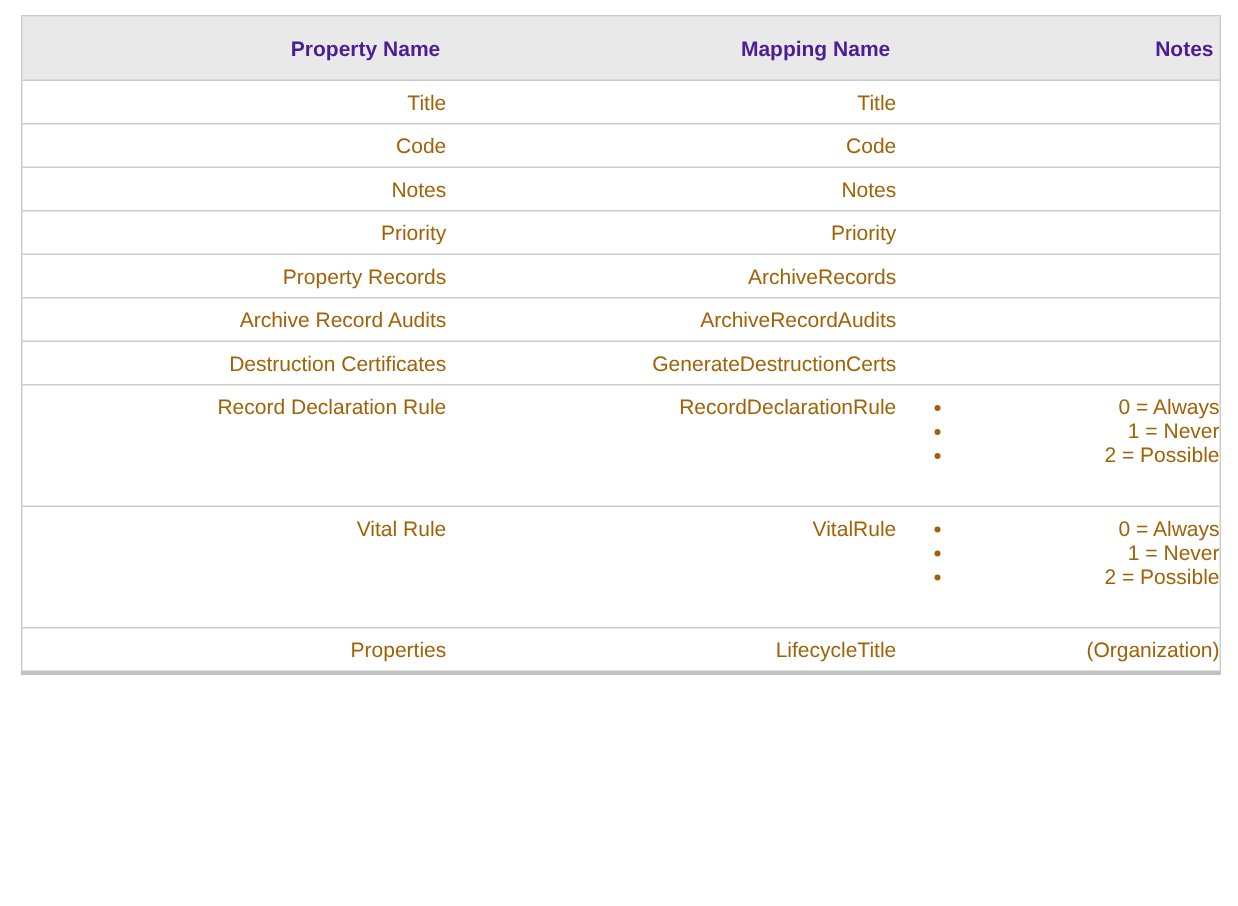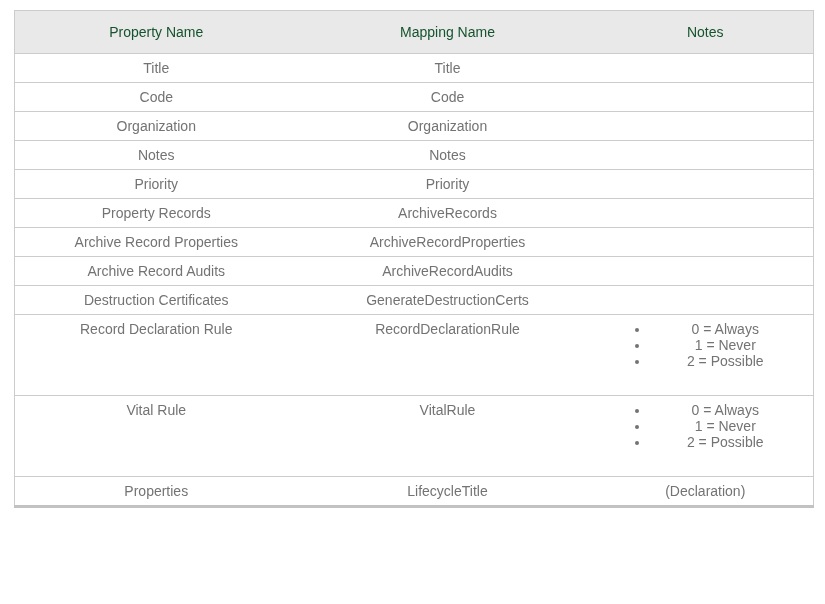--- a/index.html
+++ b/index.html
@@ -14,36 +14,36 @@
   .mapping-table {
     border-collapse: collapse;
     table-layout: fixed;
     width: 799px;
     margin: 10px 0 0 14px;
     border: 1px solid #cccccc;
     border-bottom: 3px solid #c2c2c2;
   }
   .mapping-table th {
     background: #e9e9e9;
-    font-weight: 400;
+    font-weight: 700;
     font-size: 14px;
     line-height: 16px;
-    color: #14532d;
-    text-align: center;
+    color: #4c1d95;
+    text-align: right;
     padding: 13px 4px;
     border-bottom: 1px solid #cccccc;
   }
   .mapping-table td {
     background: #ffffff;
     font-size: 14px;
     line-height: 16px;
-    color: #737373;
-    text-align: center;
+    color: #a16207;
+    text-align: right;
     vertical-align: top;
-    padding: 6px 12px;
+    padding: 6px 0;
     border-bottom: 1px solid #cccccc;
     overflow: hidden;
     word-wrap: break-word;
   }
   .notes-list {
     margin: 0 0 20px 0;
     padding: 0 0 0 40px;
     list-style-type: disc;
   }
   .notes-list li {
@@ -73,42 +73,32 @@
       <td>Title</td>
       <td>Title</td>
       <td></td>
     </tr>
     <tr>
       <td>Code</td>
       <td>Code</td>
       <td></td>
     </tr>
     <tr>
-      <td>Organization</td>
-      <td>Organization</td>
-      <td></td>
-    </tr>
-    <tr>
       <td>Notes</td>
       <td>Notes</td>
       <td></td>
     </tr>
     <tr>
       <td>Priority</td>
       <td>Priority</td>
       <td></td>
     </tr>
     <tr>
       <td>Property Records</td>
       <td>ArchiveRecords</td>
-      <td></td>
-    </tr>
-    <tr>
-      <td>Archive Record Properties</td>
-      <td>ArchiveRecordProperties</td>
       <td></td>
     </tr>
     <tr>
       <td>Archive Record Audits</td>
       <td>ArchiveRecordAudits</td>
       <td></td>
     </tr>
     <tr>
       <td>Destruction Certificates</td>
       <td>GenerateDestructionCerts</td>
@@ -132,16 +122,16 @@
         <ul class="notes-list">
           <li>0 = Always</li>
           <li>1 = Never</li>
           <li>2 = Possible</li>
         </ul>
       </td>
     </tr>
     <tr>
       <td>Properties</td>
       <td>LifecycleTitle</td>
-      <td>(Declaration)</td>
+      <td>(Organization)</td>
     </tr>
   </tbody>
 </table>
 
 </body></html>

